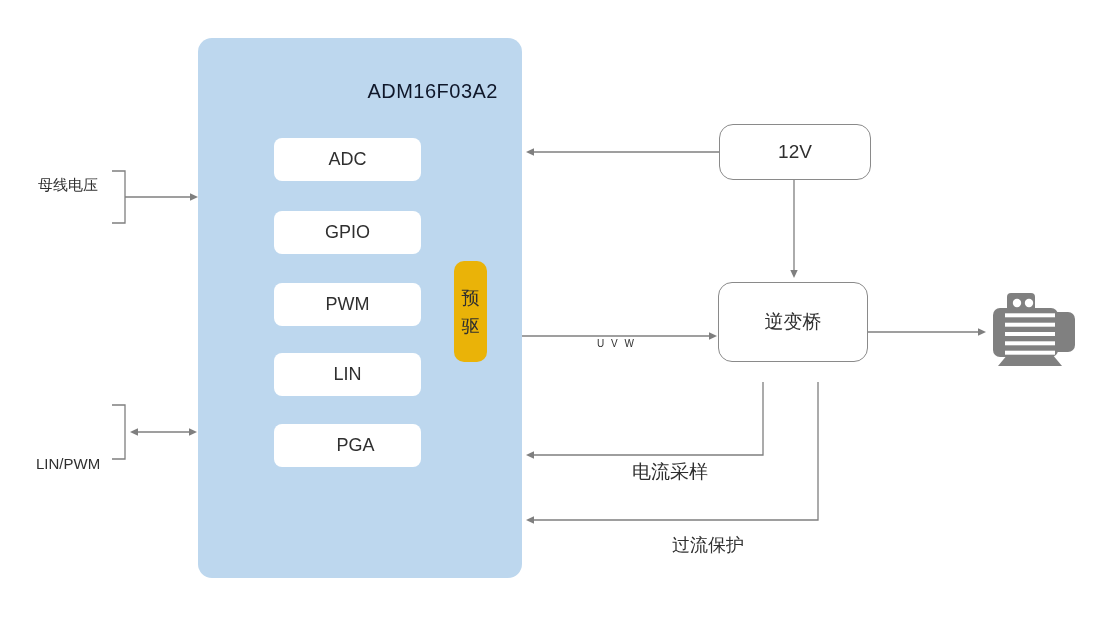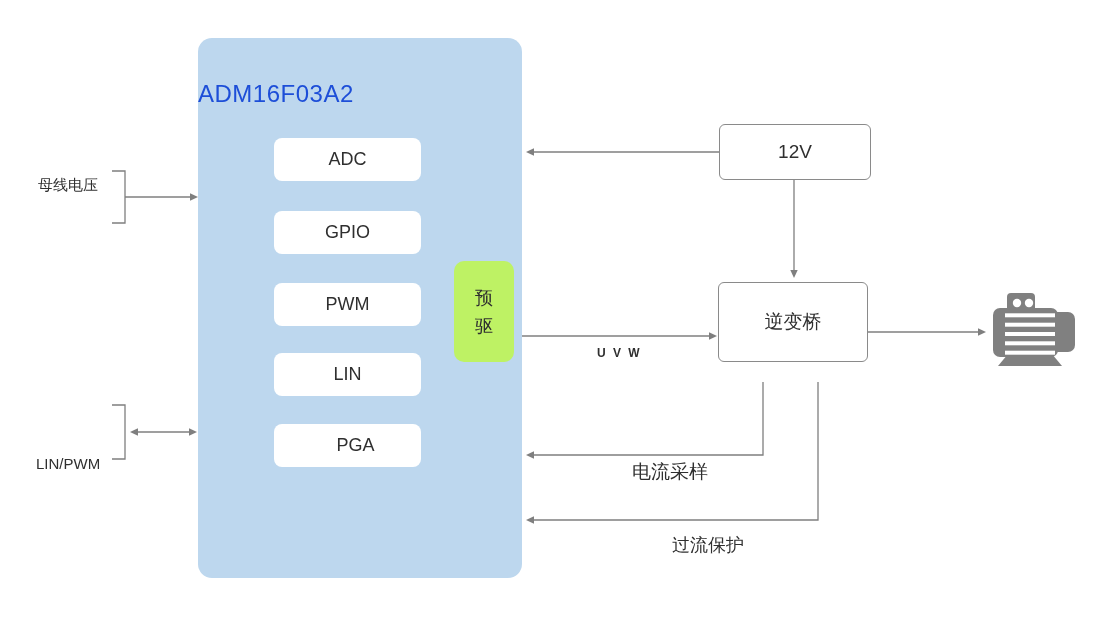--- a/index.html
+++ b/index.html
@@ -24,23 +24,23 @@
     position: absolute;
     left: 198px; top: 38px;
     width: 324px; height: 540px;
     background: #bdd7ee;
     border-radius: 14px;
   }
   .chip-title {
     position: absolute;
     left: 0; top: 42px;
     width: 300px;
-    text-align: left;
-    font-size: 24px;
-    color: #1d4ed8;
+    text-align: right;
+    font-size: 20px;
+    color: #0f172a;
     letter-spacing: 0.5px;
   }
   .module {
     position: absolute;
     left: 76px;
     width: 147px; height: 43px;
     background: #ffffff;
     border-radius: 8px;
     display: flex;
     align-items: center;
@@ -50,54 +50,54 @@
   }
   .module.m0 { top: 100px; }
   .module.m1 { top: 173px; }
   .module.m2 { top: 245px; }
   .module.m3 { top: 315px; }
   .module.m4 { top: 386px; padding-left: 16px; }
   .module.m5 { top: 456px; }
   .predriver {
     position: absolute;
     left: 256px; top: 223px;
-    width: 60px; height: 101px;
-    background: #bef264;
+    width: 33px; height: 101px;
+    background: #eab308;
     border-radius: 10px;
     display: flex;
     align-items: center;
     justify-content: center;
     text-align: center;
     font-size: 18px;
     line-height: 28px;
     color: #2f2f2f;
     word-break: break-all;
     padding: 6px 14px;
   }
   .outbox {
     position: absolute;
     background: #ffffff;
     border: 1px solid #8a8a8a;
     display: flex;
     align-items: center;
     justify-content: center;
     font-size: 19px;
     color: #2f2f2f;
-    border-radius: 6px;
+    border-radius: 14px;
   }
   .box-12v { left: 719px; top: 124px; width: 152px; height: 56px; }
   .box-inverter { left: 718px; top: 282px; width: 150px; height: 80px; }
   .lbl {
     position: absolute;
     color: #2f2f2f;
     white-space: nowrap;
   }
   .lbl-bus { left: 38px; top: 176px; font-size: 15px; }
   .lbl-linpwm { left: 36px; top: 423px; font-size: 15px; margin-top: 32px; }
-  .lbl-uvw { left: 597px; top: 346px; font-size: 12px; letter-spacing: 2px; font-weight: bold; }
+  .lbl-uvw { left: 597px; top: 338px; font-size: 10px; letter-spacing: 2px; }
   .lbl-current { left: 632px; top: 459px; font-size: 19px; }
   .lbl-over { left: 672px; top: 533px; font-size: 18px; }
   .motor {
     position: absolute;
     left: 988px; top: 288px;
     width: 90px; height: 80px;
   }
 </style>
 </head>
 <body>

